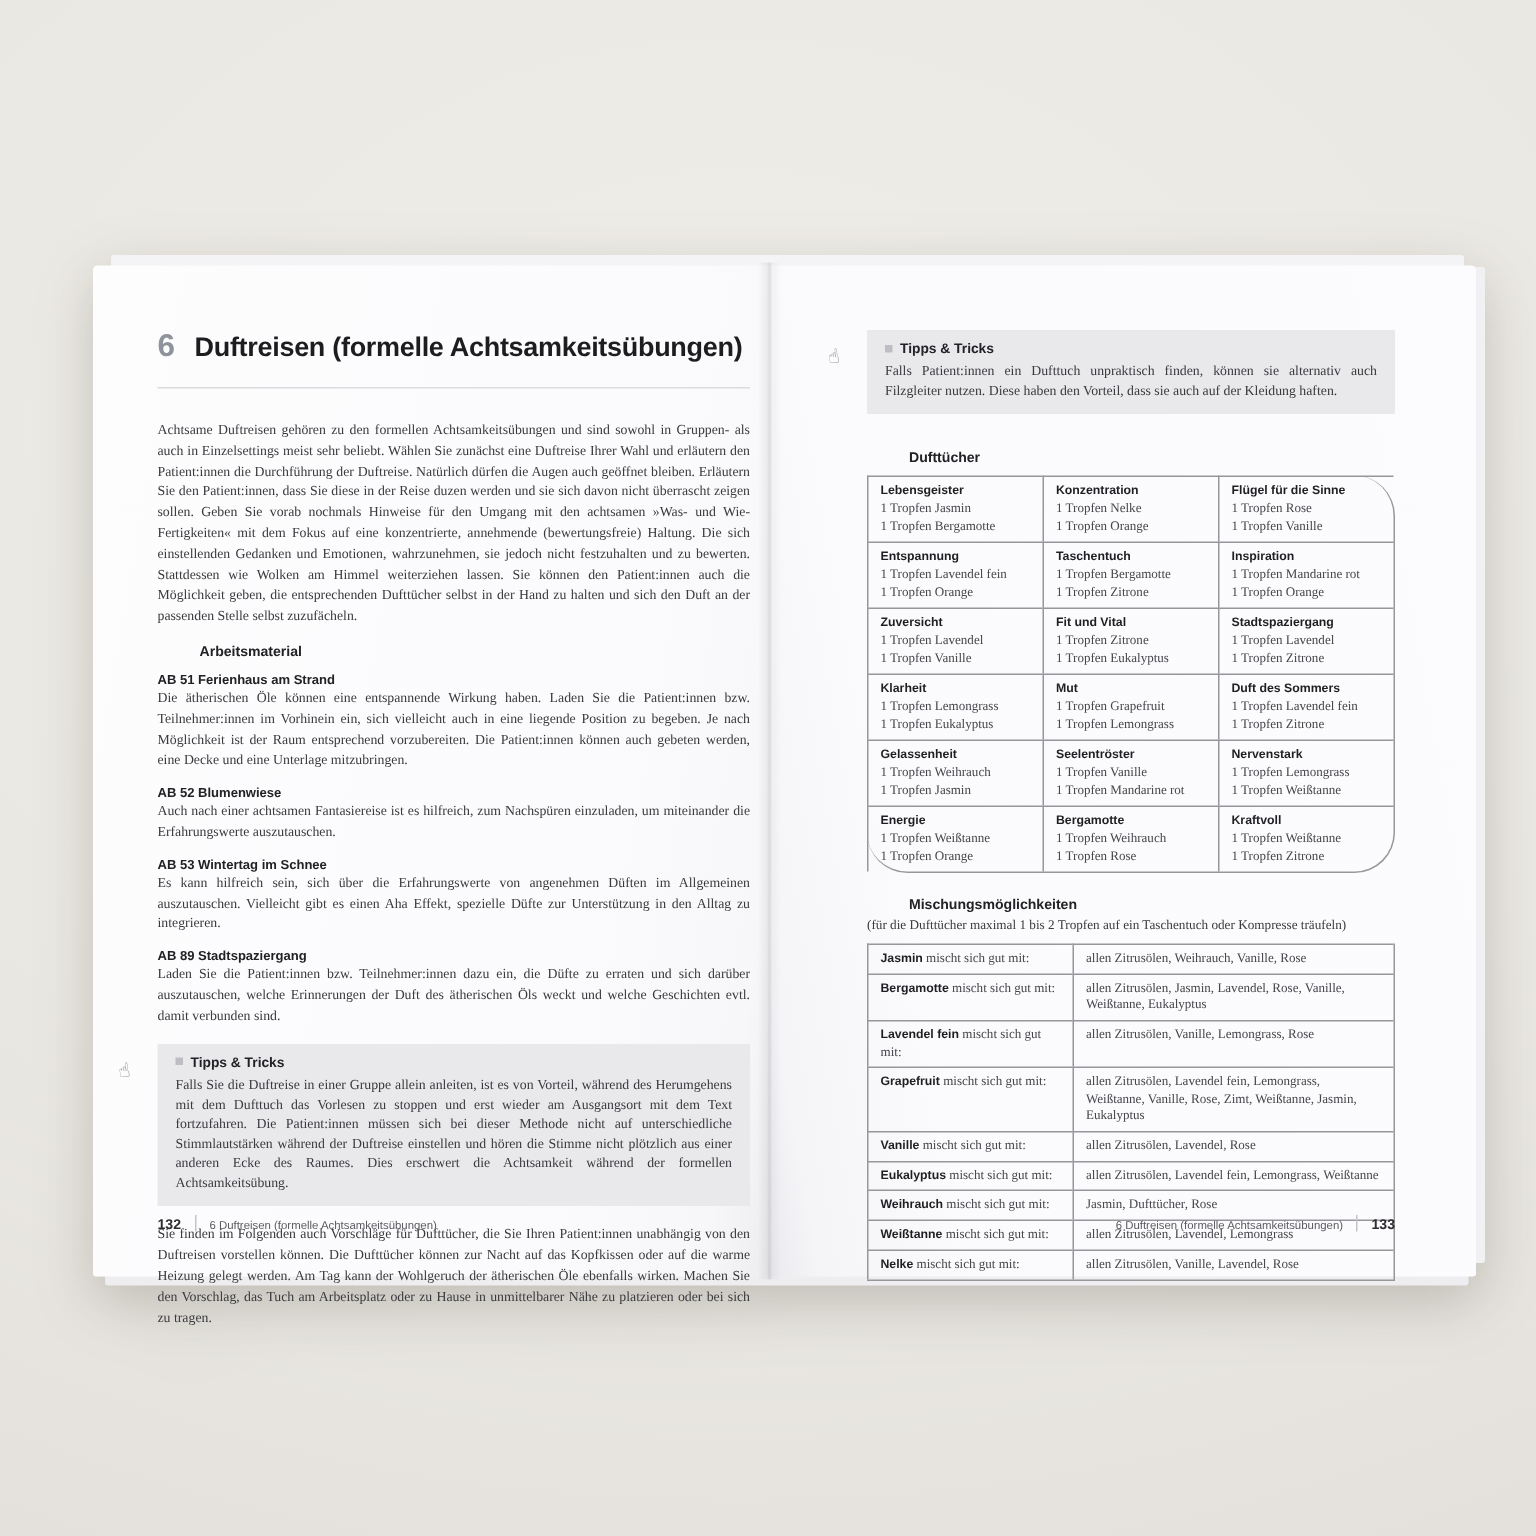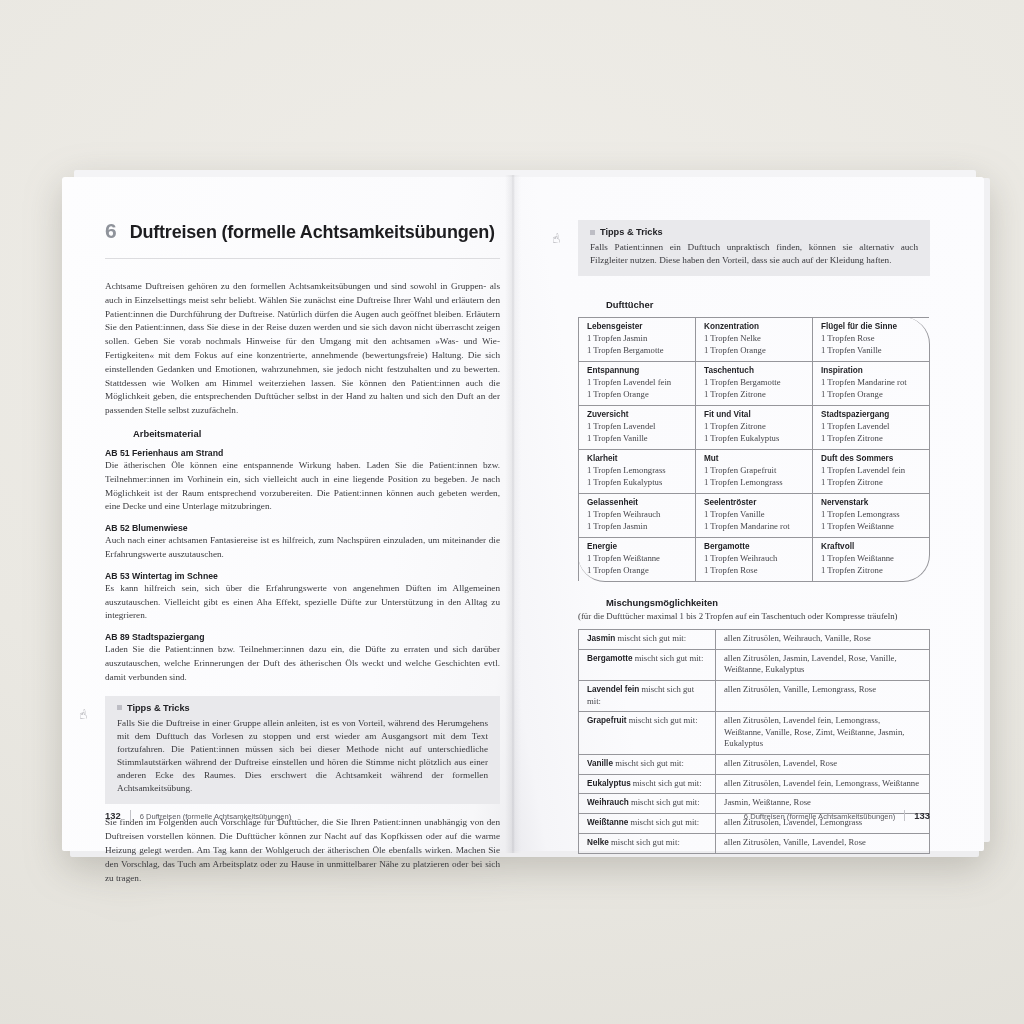--- a/index.html
+++ b/index.html
@@ -304,21 +304,21 @@
             </div>
 
 
             <div class="mx-row">
               <div class="mx-cell"><span class="mx-name">Eukalyptus</span><span> mischt sich gut mit:</span></div>
               <div class="mx-cell">allen Zitrusölen, Lavendel fein, Lemongrass, Weißtanne</div>
             </div>
 
             <div class="mx-row">
               <div class="mx-cell"><span class="mx-name">Weihrauch</span><span> mischt sich gut mit:</span></div>
-              <div class="mx-cell">Jasmin, Weißtanne, Rose</div>
+              <div class="mx-cell">Jasmin, Dufttücher, Rose</div>
             </div>
 
             <div class="mx-row">
               <div class="mx-cell"><span class="mx-name">Weißtanne</span><span> mischt sich gut mit:</span></div>
               <div class="mx-cell">allen Zitrusölen, Lavendel, Lemongrass</div>
             </div>
 
             <div class="mx-row">
               <div class="mx-cell"><span class="mx-name">Nelke</span><span> mischt sich gut mit:</span></div>
               <div class="mx-cell">allen Zitrusölen, Vanille, Lavendel, Rose</div>

